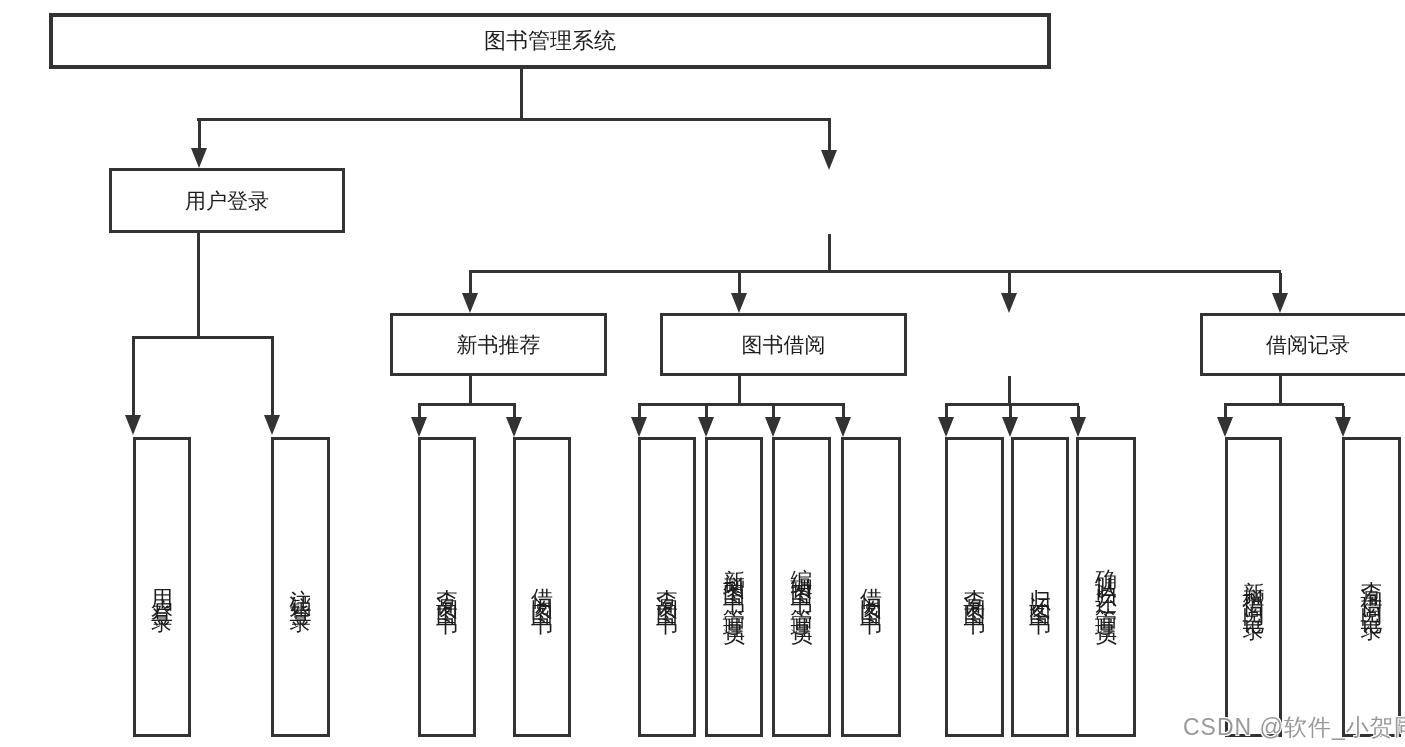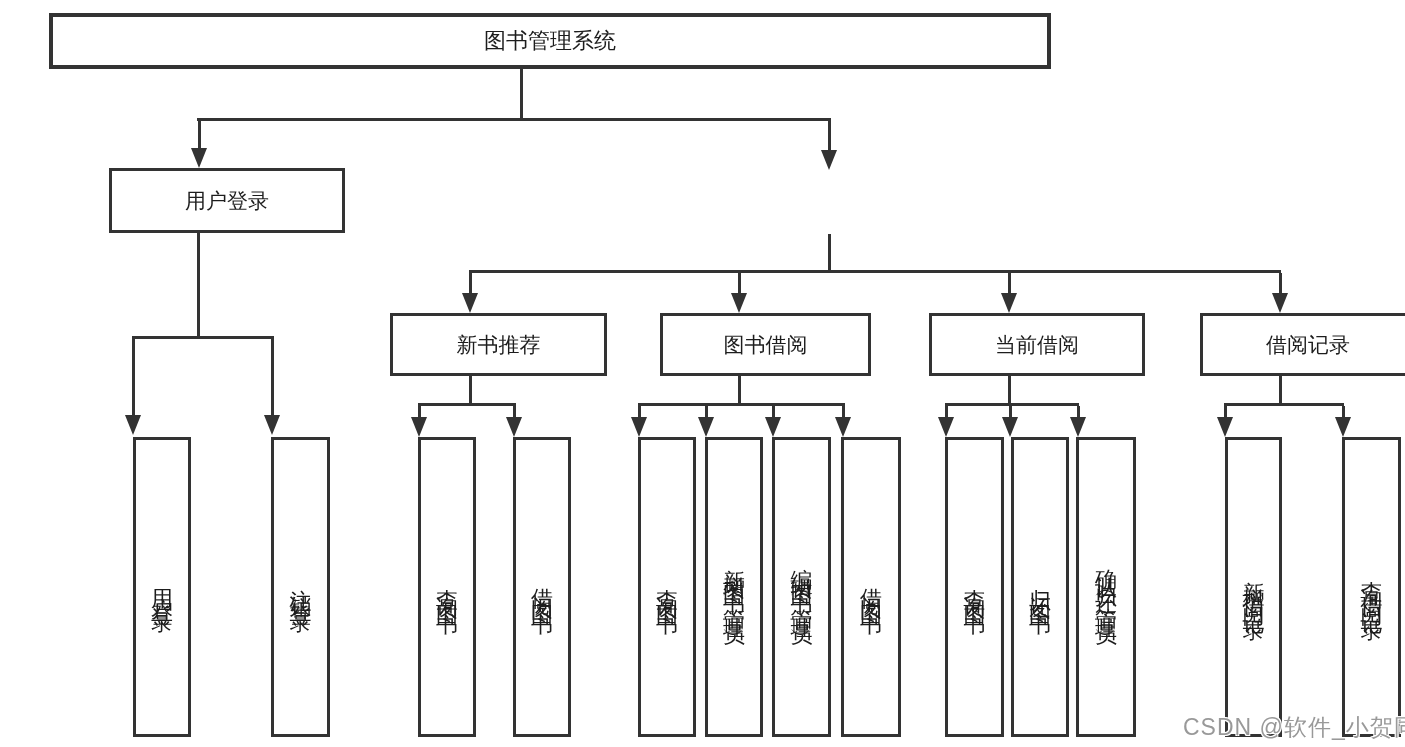--- a/index.html
+++ b/index.html
@@ -55,25 +55,22 @@
   <div class="vl" style="left:738px;top:273px;height:20px"></div>
   <div class="ah" style="left:731px;top:293px"></div>
   <div class="vl" style="left:1008px;top:273px;height:20px"></div>
   <div class="ah" style="left:1001px;top:293px"></div>
   <div class="vl" style="left:1279px;top:273px;height:20px"></div>
   <div class="ah" style="left:1272px;top:293px"></div>
 
   <div class="box" style="left:362px;top:313px;width:217px;height:63px">
     <span>新书推荐</span>
   </div>
-  <div class="box" style="left:632px;top:313px;width:211px;height:63px">
+  <div class="box" style="left:632px;top:313px;width:247px;height:63px">
     <span>图书借阅</span>
-  </div>
-  <div class="box" style="left:901px;top:313px;width:216px;height:63px">
-    <span>当前借阅</span>
   </div>
   <div class="box" style="left:1172px;top:313px;width:216px;height:63px">
     <span>借阅记录</span>
   </div>
 
   <div class="vl" style="left:469px;top:376px;height:30px"></div>
   <div class="hl" style="left:418px;top:403px;width:98px"></div>
   <div class="vl" style="left:418px;top:406px;height:11px"></div>
   <div class="ah" style="left:411px;top:417px"></div>
   <div class="vl" style="left:513px;top:406px;height:11px"></div>

